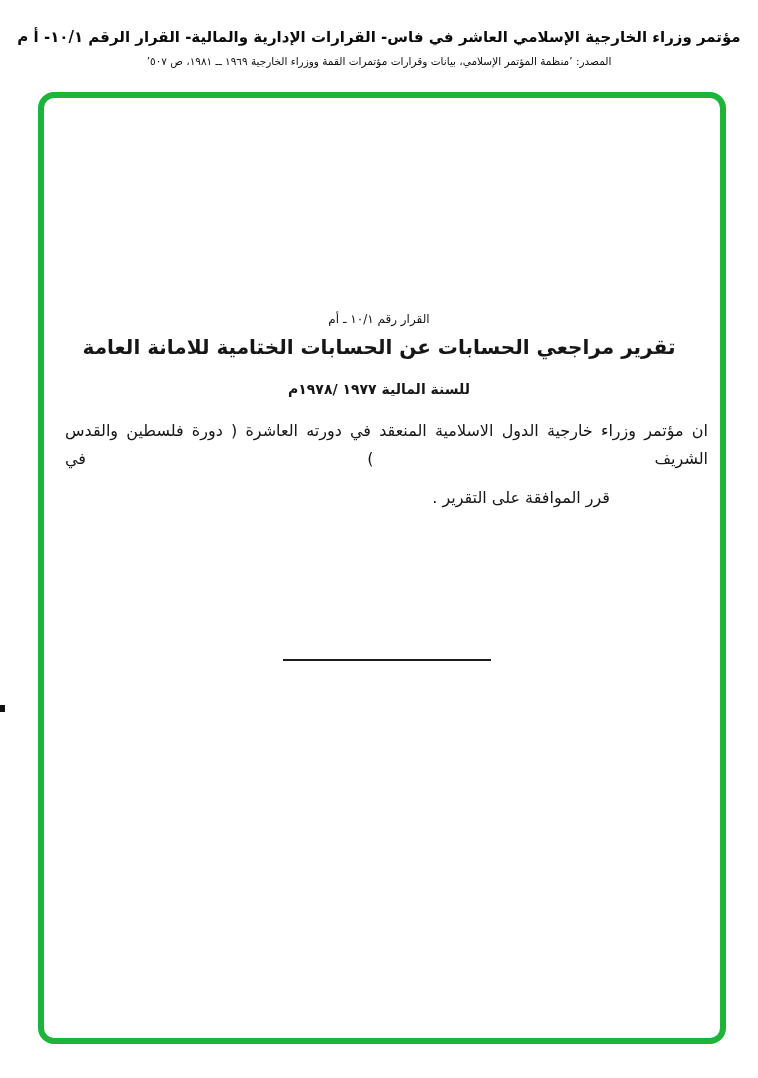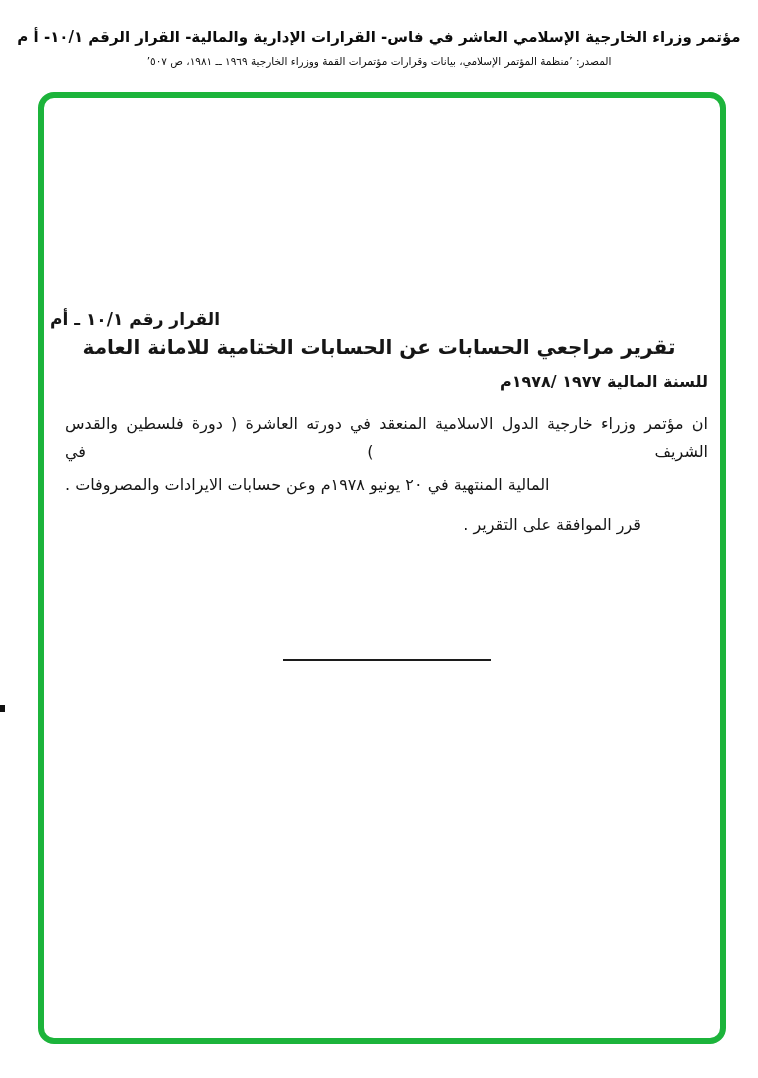--- a/index.html
+++ b/index.html
@@ -54,36 +54,36 @@
   }
   
   .doc {
     position: absolute;
     top: 306px;
     left: 50px;
     right: 50px;
     direction: rtl;
   }
   .t1 {
-    text-align: left;
-    font-weight: bold;
-    font-size: 17px;
+    text-align: center;
+    font-weight: normal;
+    font-size: 12px;
     line-height: 26px;
   }
   .t2 {
     text-align: center;
     font-weight: bold;
     font-size: 20px;
     line-height: 30px;
   }
   .t3 {
-    margin-top: 6px;
-    text-align: right;
+    margin-top: 13px;
+    text-align: center;
     font-weight: bold;
-    font-size: 16px;
+    font-size: 14px;
     line-height: 28px;
   }
   .para {
     margin-top: 14px;
     font-size: 16px;
     line-height: 27.5px;
     margin-left: 15px;
   }
   .para.p2 { margin-top: 6px; }
   .jline {
@@ -91,21 +91,21 @@
     text-align-last: justify;
   }
   .lline {
     text-align: left;
   }
   .decision {
     margin-top: 13px;
     font-size: 16px;
     line-height: 26px;
     text-align: right;
-    margin-right: 67px;
+    margin-right: 98px;
   }
   
   .hr {
     position: absolute;
     left: 283px;
     top: 659px;
     width: 208px;
     height: 2px;
     background: #1c1c1c;
   }
@@ -134,21 +134,20 @@
   <div class="doc">
     <div class="t1">القرار رقم ١٠/١ ـ أم</div>
     <div class="t2">تقرير مراجعي الحسابات عن الحسابات الختامية للامانة العامة</div>
     <div class="t3">للسنة المالية ١٩٧٧ /١٩٧٨م</div>
 
     <div class="para">
       <div class="jline">ان مؤتمر وزراء خارجية الدول الاسلامية المنعقد في دورته العاشرة ( دورة فلسطين والقدس الشريف ) في</div>
     </div>
 
     <div class="para p2">
-      <div class="lline">المالية المنتهية في ٢٠ يونيو ١٩٧٨م وعن حسابات الايرادات والمصروفات .</div>
     </div>
 
     <div class="decision">قرر الموافقة على التقرير .</div>
   </div>
 
   <div class="hr"></div>
 
   <div class="edge-mark"></div>
 
 </div>

